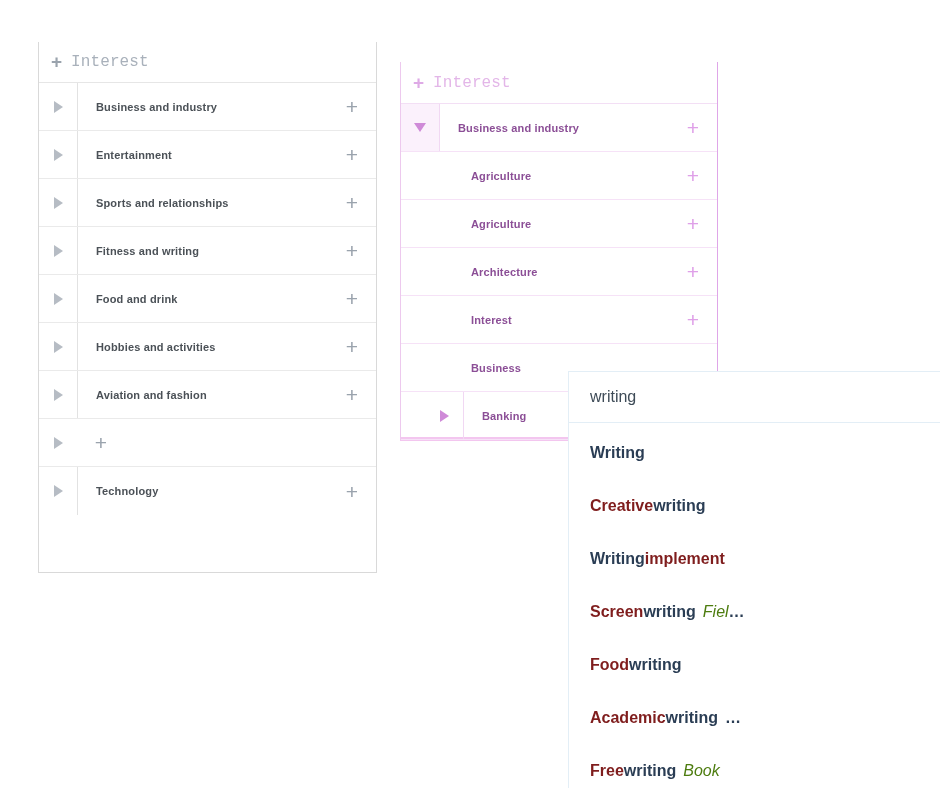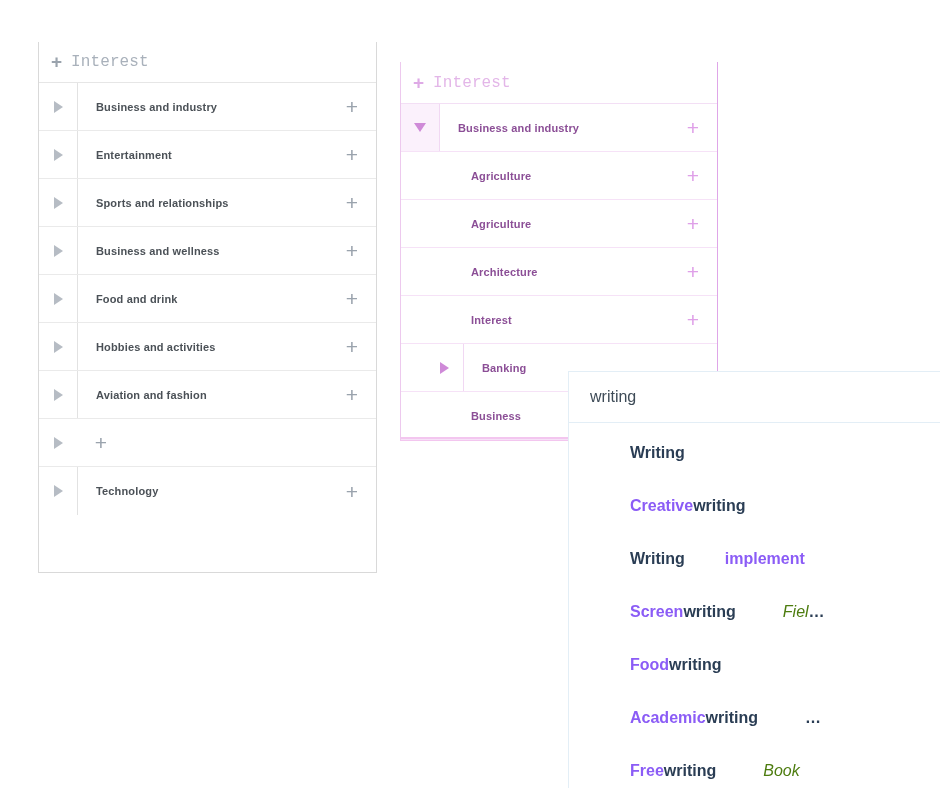--- a/index.html
+++ b/index.html
@@ -198,23 +198,22 @@
     box-sizing: border-box;
     height: 53px;
     display: flex;
     align-items: center;
     padding-left: 21px;
     font-size: 16px;
     white-space: nowrap;
     overflow: hidden;
   }
   .ac-item .t-plain {
-    color: #8b5cf6;
+    color: #7f1d1d;
     font-weight: 700;
-    margin-left: 40px;
   }
   .ac-item .t-match {
     color: #2a3d54;
     font-weight: 700;
   }
   .ac-item .t-extra {
     color: #4d7c0f;
     font-weight: 400;
     font-style: italic;
     margin-left: 7px;
@@ -251,21 +250,21 @@
     <span class="arrow-cell">
         <i class="caret right"></i>
       </span>
     <span class="label-cell">Sports and relationships</span>
     <span class="plus-cell">+</span>
   </div>
   <div class="tree-row has-arrow">
     <span class="arrow-cell">
         <i class="caret right"></i>
       </span>
-    <span class="label-cell">Business and wellness</span>
+    <span class="label-cell">Fitness and writing</span>
     <span class="plus-cell">+</span>
   </div>
   <div class="tree-row has-arrow">
     <span class="arrow-cell">
         <i class="caret right"></i>
       </span>
     <span class="label-cell">Food and drink</span>
     <span class="plus-cell">+</span>
   </div>
   <div class="tree-row has-arrow">
@@ -323,30 +322,30 @@
   <div class="tree-row child">
     <span class="arrow-cell indent"></span>
     <span class="label-cell">Architecture</span>
     <span class="plus-cell">+</span>
   </div>
   <div class="tree-row child">
     <span class="arrow-cell indent"></span>
     <span class="label-cell">Interest</span>
     <span class="plus-cell">+</span>
   </div>
-  <div class="tree-row has-arrow" style="padding-left:24px;">
-    <span class="arrow-cell">
-        <i class="caret right"></i>
-      </span>
-    <span class="label-cell">Banking</span>
-    <span class="plus-cell"></span>
-  </div>
   <div class="tree-row child">
     <span class="arrow-cell indent"></span>
     <span class="label-cell">Business</span>
+    <span class="plus-cell"></span>
+  </div>
+  <div class="tree-row has-arrow" style="padding-left:24px;">
+    <span class="arrow-cell">
+        <i class="caret right"></i>
+      </span>
+    <span class="label-cell">Banking</span>
     <span class="plus-cell"></span>
   </div>
 </div>
 
 <div id="interest-autocomplete">
   <div class="ac-input-wrap">
     <input class="ac-input" type="text" value="writing" style="">
   </div>
   <div class="ac-list">
     <div class="ac-item">

